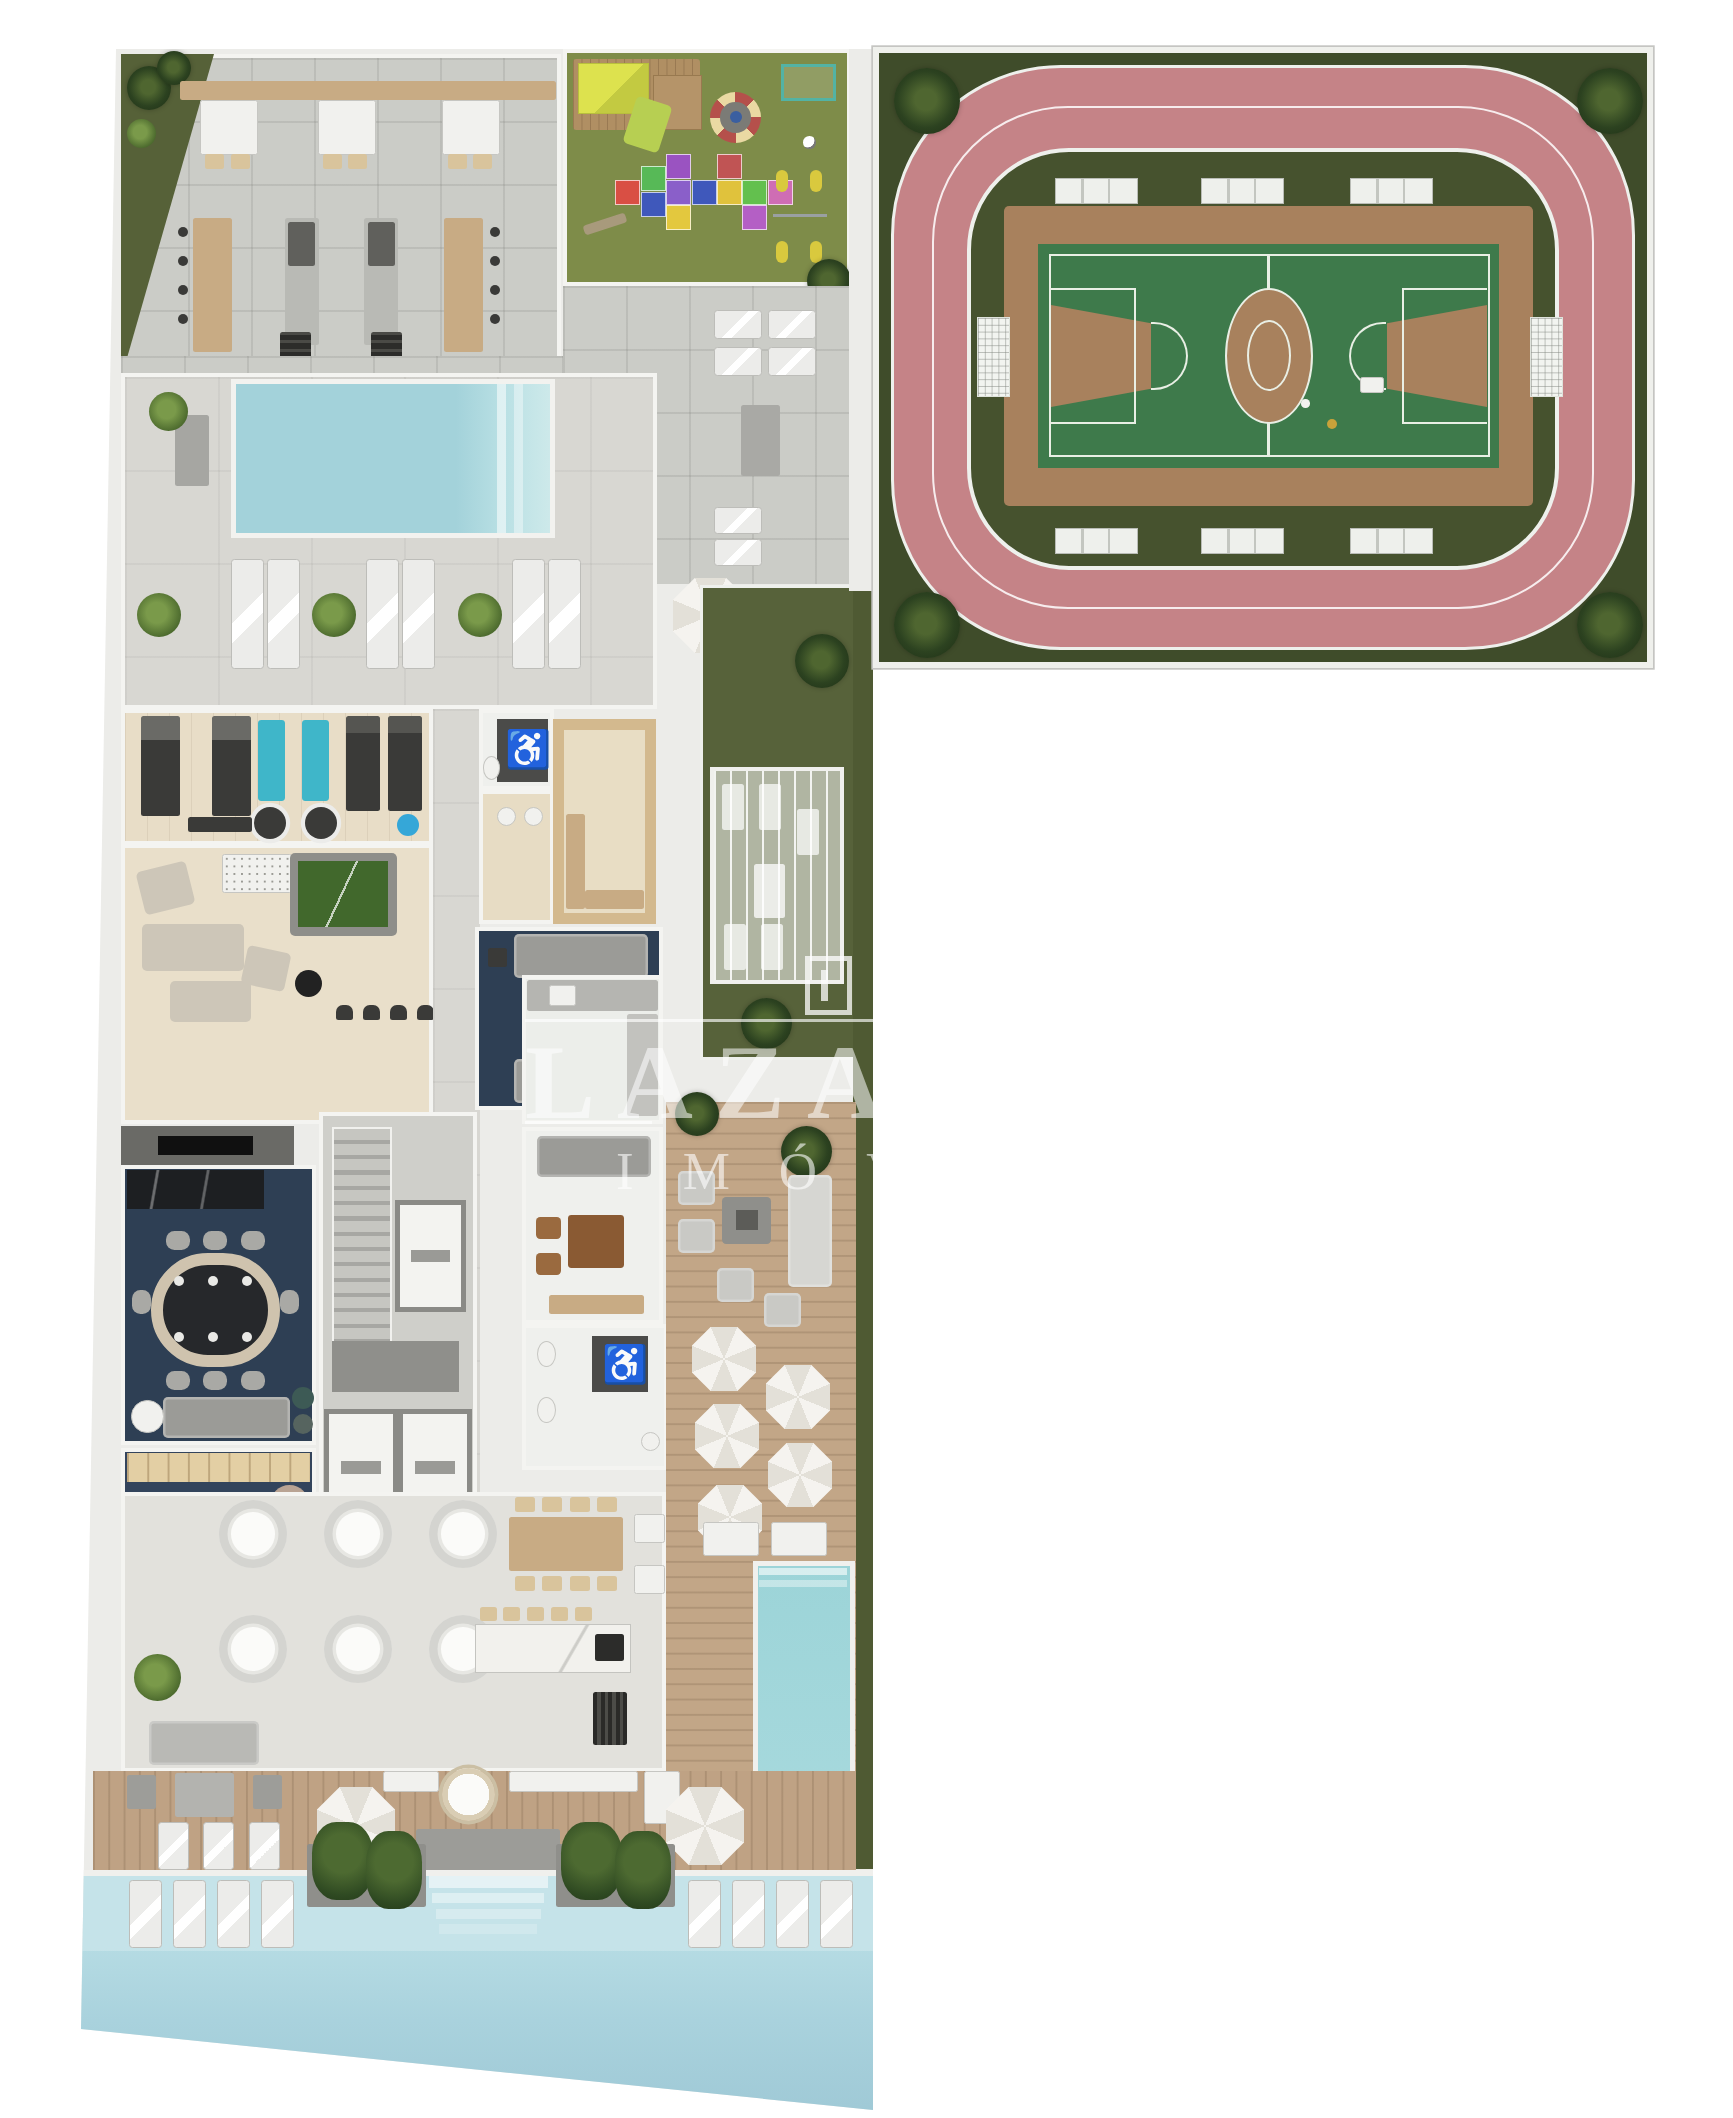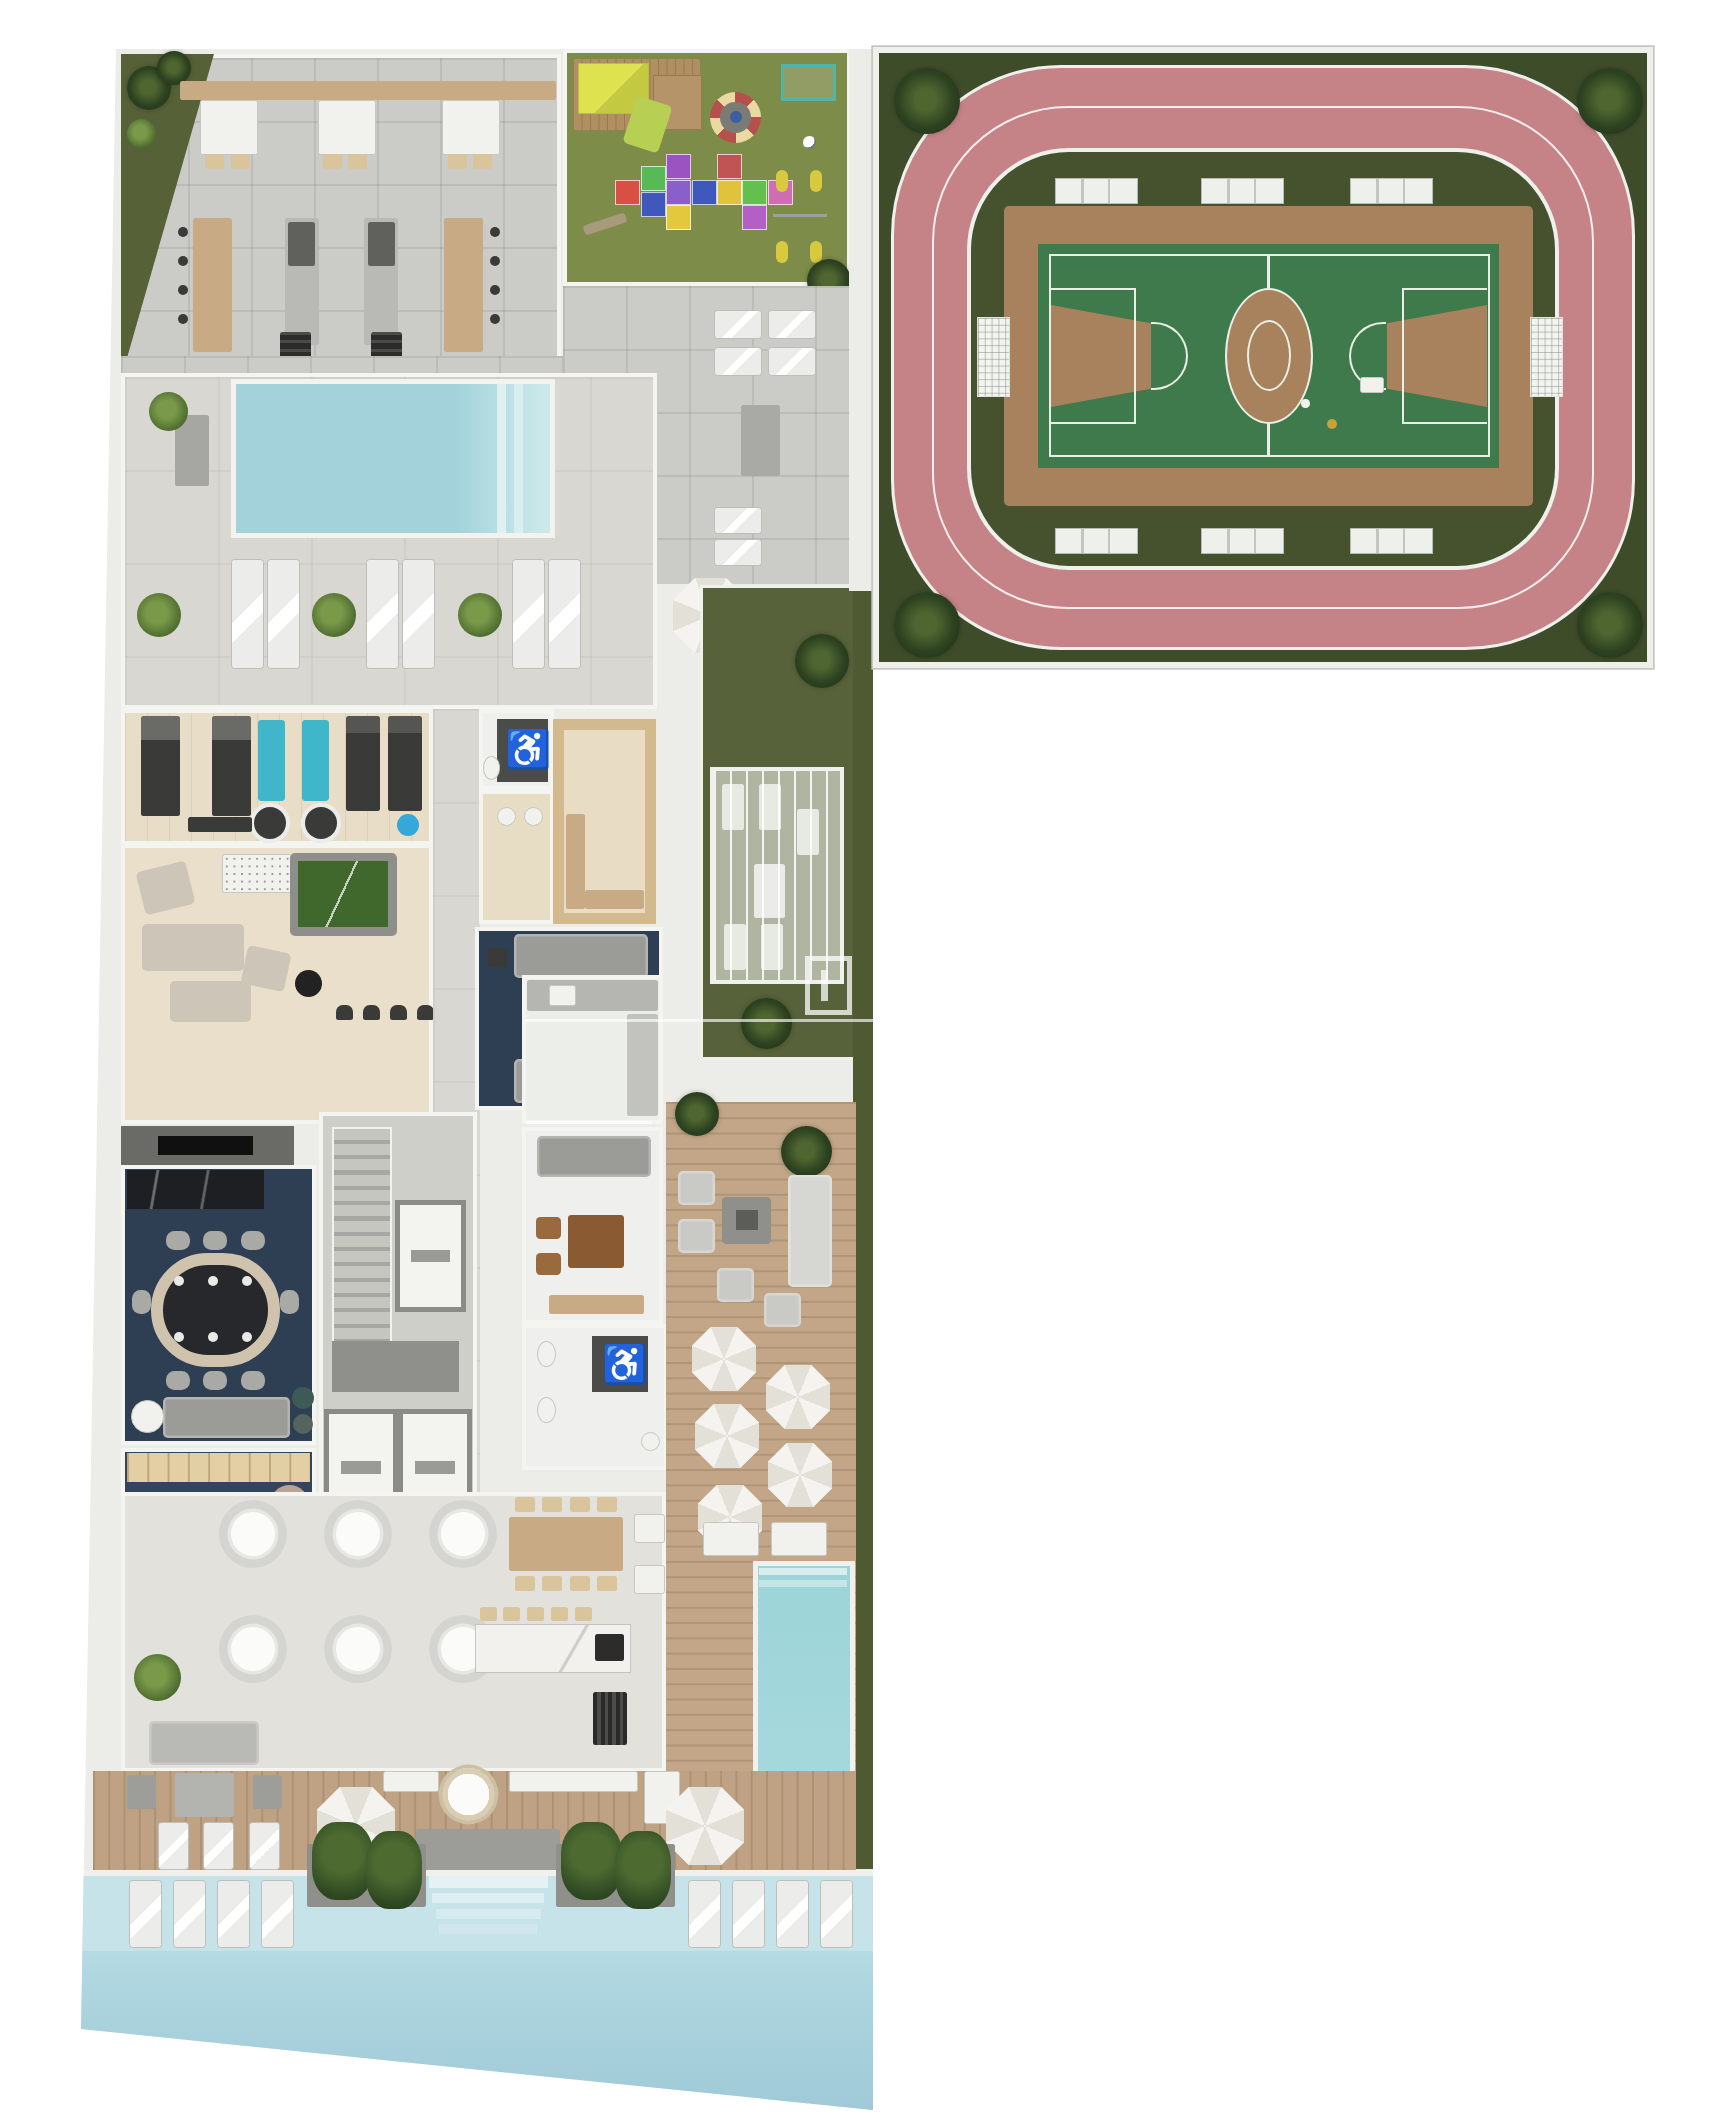--- a/index.html
+++ b/index.html
@@ -431,16 +431,18 @@
   <div class="a palm" style="left:698px;top:15.3px;width:66px;height:66px;"></div>
   <div class="a palm" style="left:15.3px;top:539px;width:66px;height:66px;"></div>
   <div class="a palm" style="left:698px;top:539px;width:66px;height:66px;"></div>
 </div>
 
 <div class="a" style="left:525px;top:941px;width:746px;height:254px;pointer-events:none;">
   <div class="a wm-logo" style="left:280px;top:15.3px;width:37px;height:49px;">
       <i></i>
     </div>
   <div class="a wm-line" style="left:0;top:78px;width:746px;"></div>
+  <div class="a wm wm-brand" style="left:0;top:81px;width:746px;">LAZAROTTO</div>
   <div class="a wm-line" style="left:0;top:180px;width:127px;"></div>
   <div class="a wm-line" style="left:619px;top:180px;width:127px;"></div>
+  <div class="a wm wm-cat" style="left:0;top:200px;width:746px;">IMÓVEIS</div>
 </div>
 
 
 </body></html>

